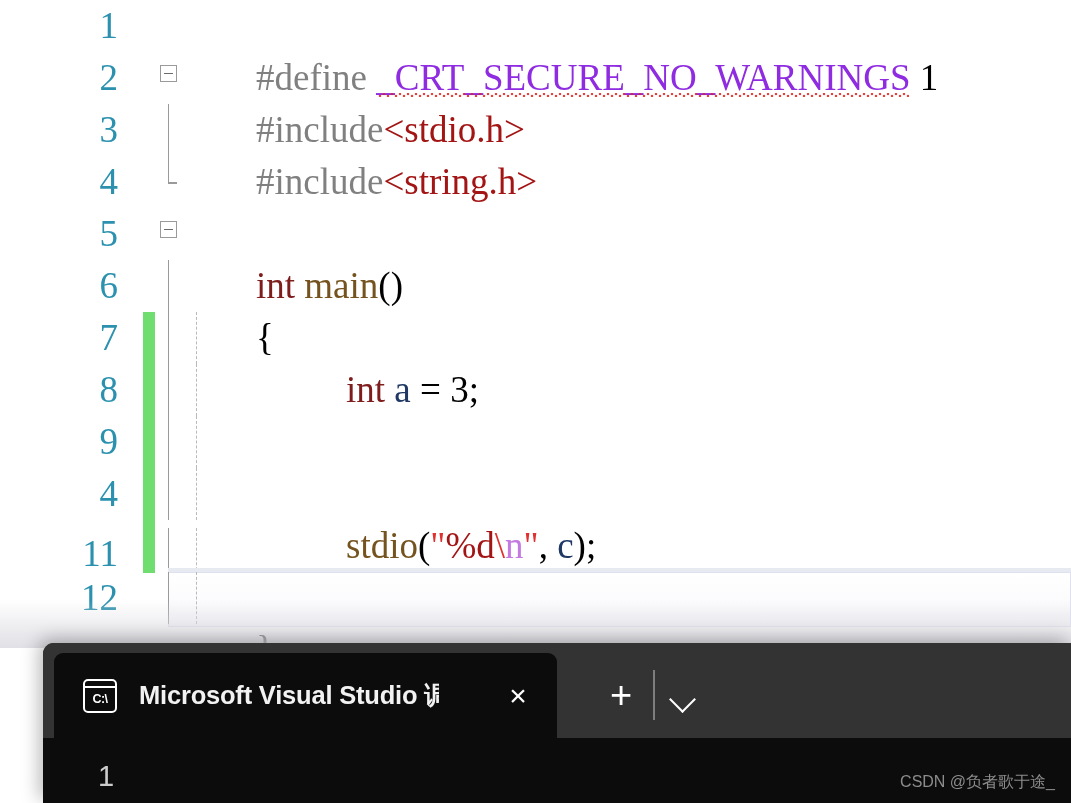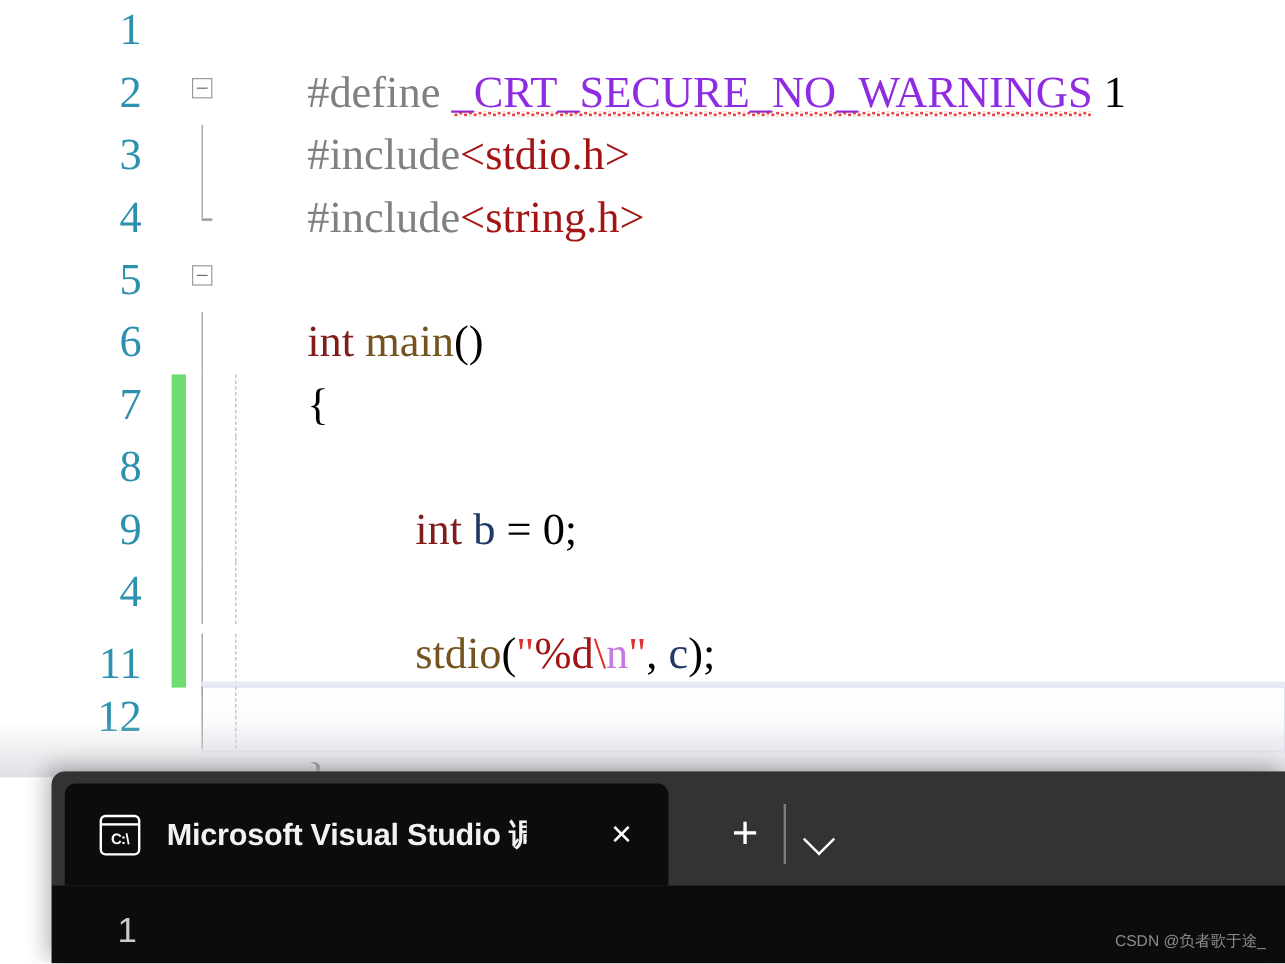--- a/index.html
+++ b/index.html
@@ -304,21 +304,21 @@
     color: #cccccc;
     font-family: "Liberation Sans", sans-serif;
     font-size: 29px;
   }
 
   #watermark {
     position: absolute;
     right: 16px; bottom: 10px;
     color: #8c8c8c;
     font-family: "Liberation Sans", sans-serif;
-    font-size: 13px;
+    font-size: 16px;
     white-space: nowrap;
   }
 </style>
 </head>
 <body>
 
 <div id="screen">
 
   <div id="editor">
 
@@ -378,31 +378,31 @@
         <span class="t-plain">{</span>
       </span>
     </div>
 
     <div class="code-line" style="top:312px;position:absolute;left:0;width:1071px;">
       <span class="ln">7</span>
       <span class="foldcol">
         <span class="foldline"></span>
       </span>
       <span class="indentguide"></span>
+      <span class="code-text" style="left:272px;">
+        <span class="t-kw">int</span><span class="t-plain"> </span><span class="t-var">a</span><span class="t-plain"> </span><span class="t-plain">=</span><span class="t-plain"> </span><span class="t-num">3</span><span class="t-plain">;</span>
+      </span>
     </div>
 
     <div class="code-line" style="top:364px;position:absolute;left:0;width:1071px;">
       <span class="ln">8</span>
       <span class="foldcol">
         <span class="foldline"></span>
       </span>
       <span class="indentguide"></span>
-      <span class="code-text" style="left:272px;">
-        <span class="t-kw">int</span><span class="t-plain"> </span><span class="t-var">b</span><span class="t-plain"> </span><span class="t-plain">=</span><span class="t-plain"> </span><span class="t-num">0</span><span class="t-plain">;</span>
-      </span>
     </div>
 
     <div class="code-line" style="top:416px;position:absolute;left:0;width:1071px;">
       <span class="ln">9</span>
       <span class="foldcol">
         <span class="foldline"></span>
       </span>
       <span class="indentguide"></span>
     </div>
 

